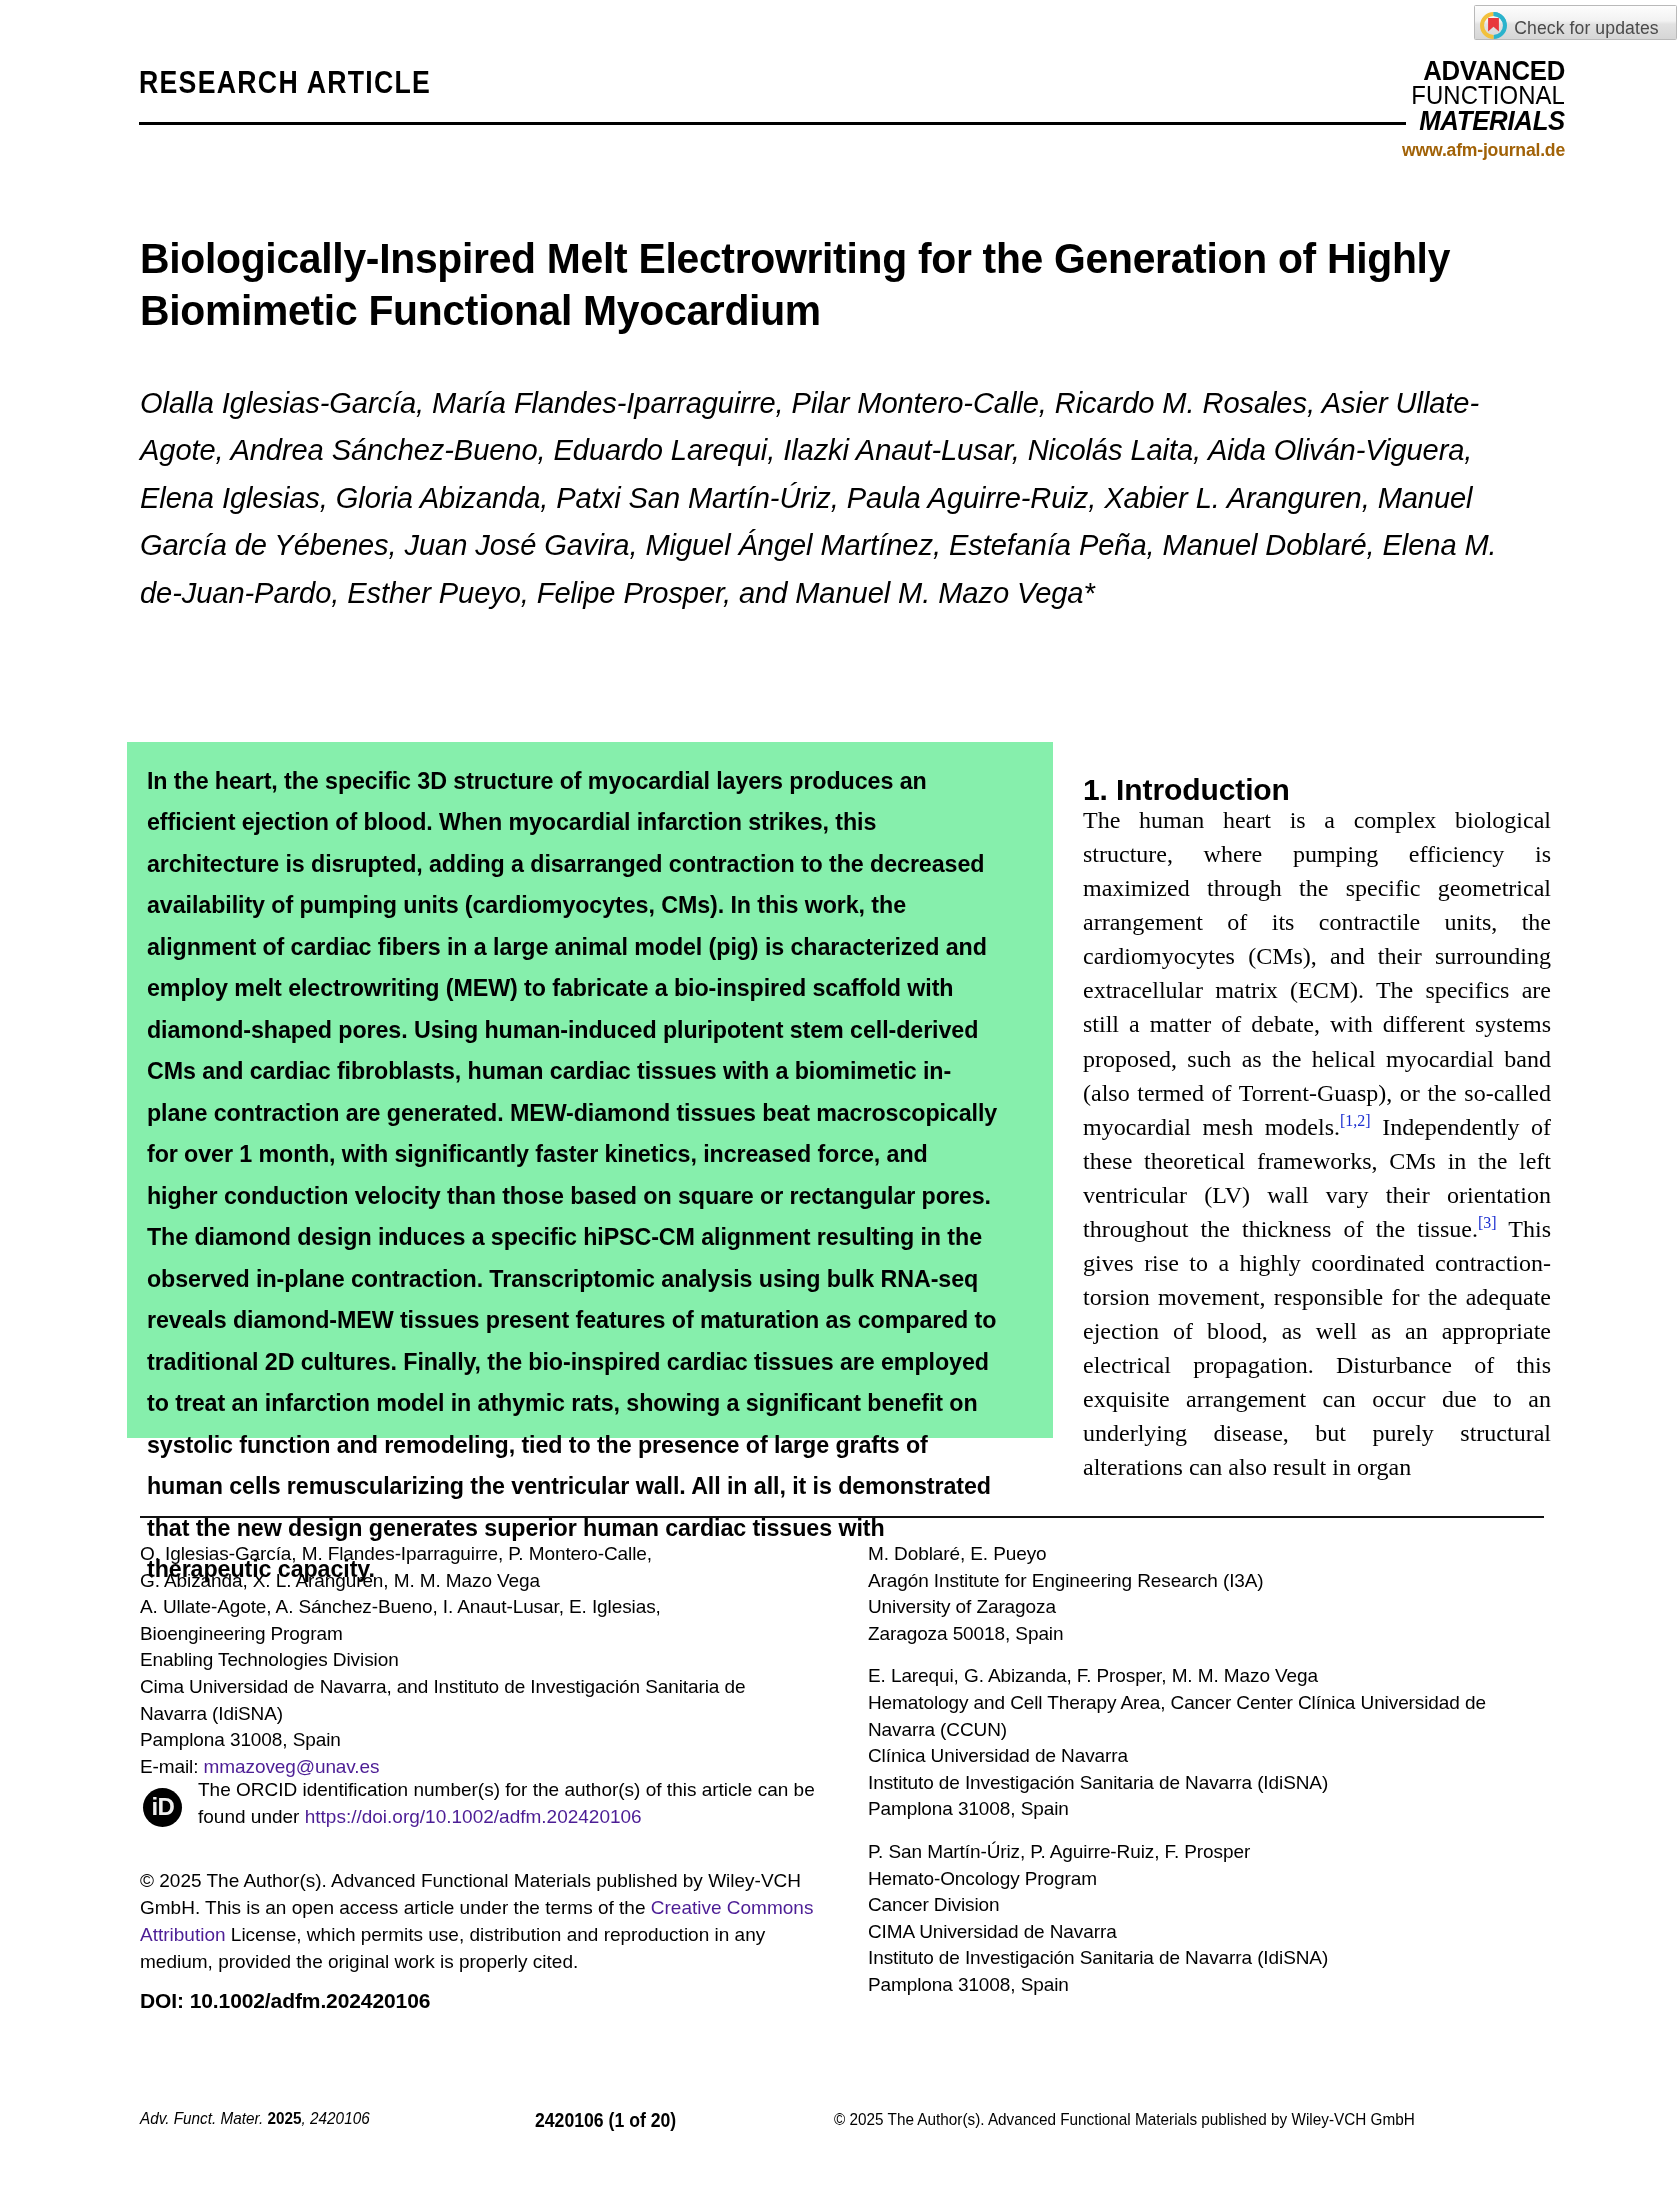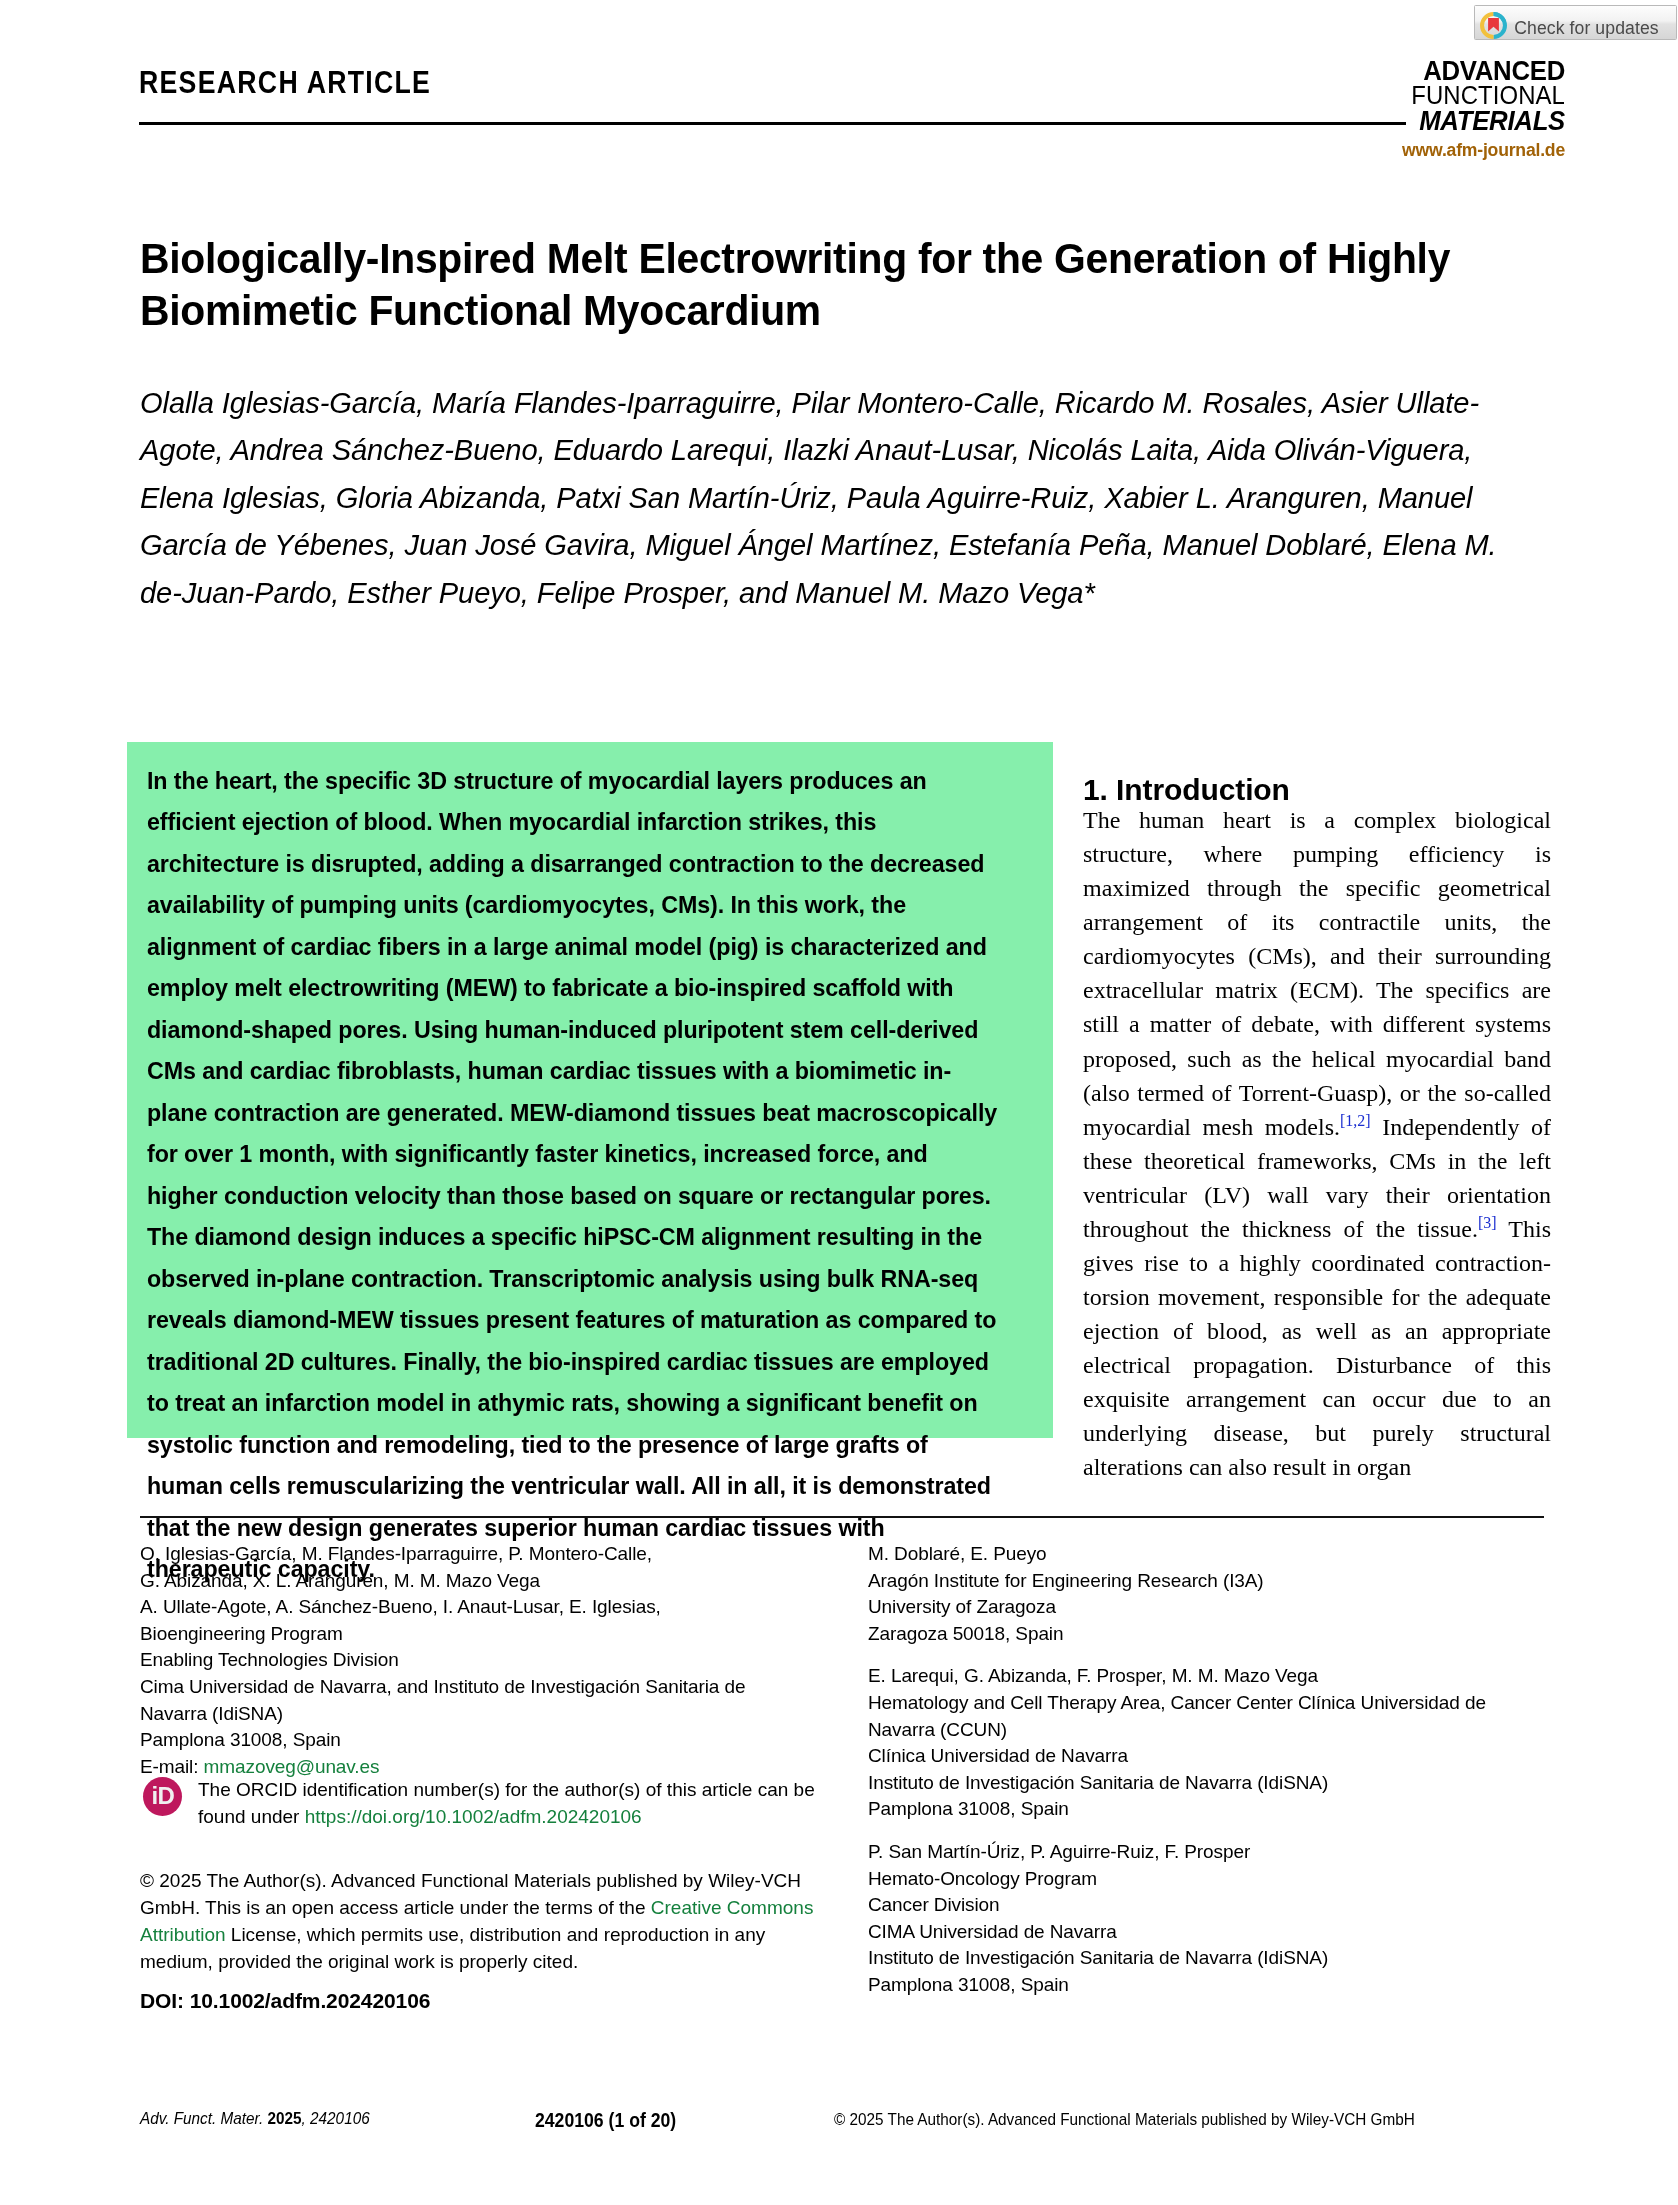--- a/index.html
+++ b/index.html
@@ -181,38 +181,38 @@
     position: absolute;
     font-size: 19px;
     line-height: 1.40;
     letter-spacing: -0.1px;
   }
   .foot-left { left: 140px; top: 1541px; width: 704px; }
   .foot-right { left: 868px; top: 1541px; width: 683px; }
   .aff-block { margin-bottom: 16px; }
   .aff-block:last-child { margin-bottom: 0; }
   .aff-line { display: block; white-space: pre-wrap; }
-  a, .lnk { color: #15803d; text-decoration: none; }
+  a, .lnk { color: #4c1d95; text-decoration: none; }
 
   .orcid-note {
     position: absolute;
     left: 140px;
     top: 1777px;
     width: 704px;
     font-size: 19px;
     line-height: 1.42;
   }
   .orcid-icon {
     position: absolute;
     left: 3.4px;
-    top: 0;
+    top: 11px;
     width: 39px;
     height: 39px;
     border-radius: 50%;
-    background: #be185d;
+    background: #000000;
     color: #f0f0f0;
     font-size: 24px;
     font-weight: bold;
     display: flex;
     align-items: center;
     justify-content: center;
     letter-spacing: -0.7px;
   }
   .orcid-text { margin-left: 58px; display: block; }
 

